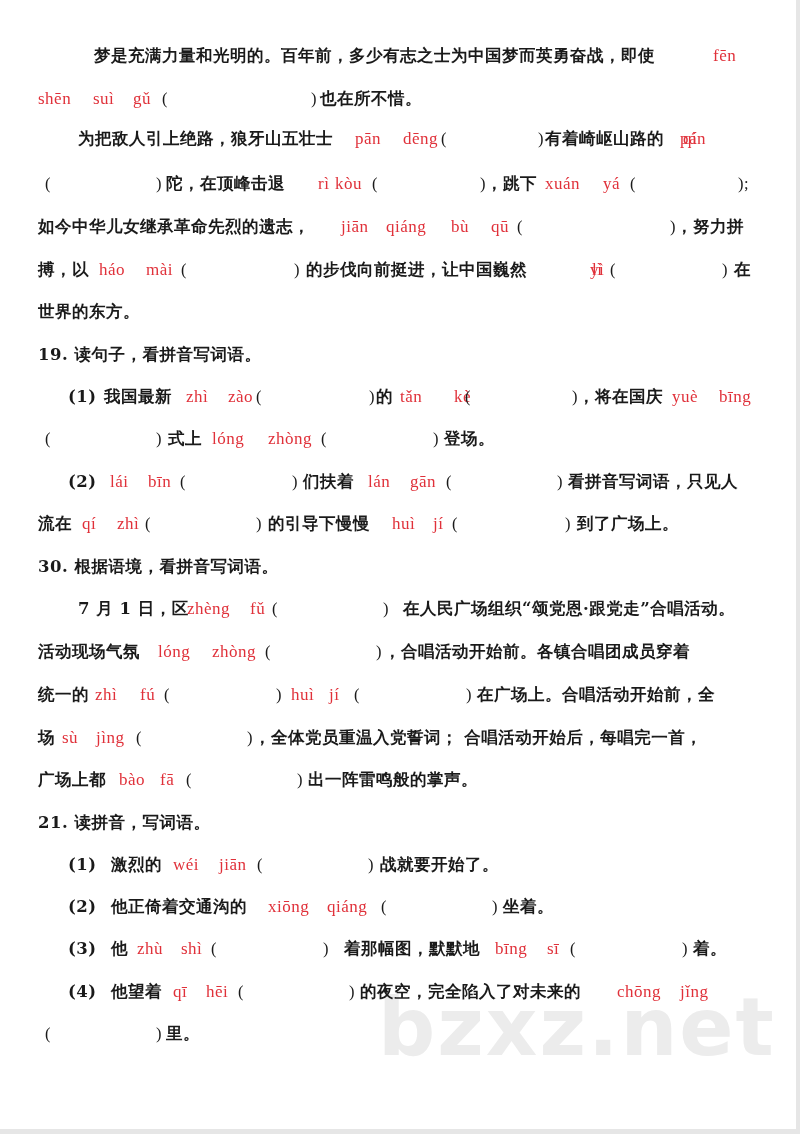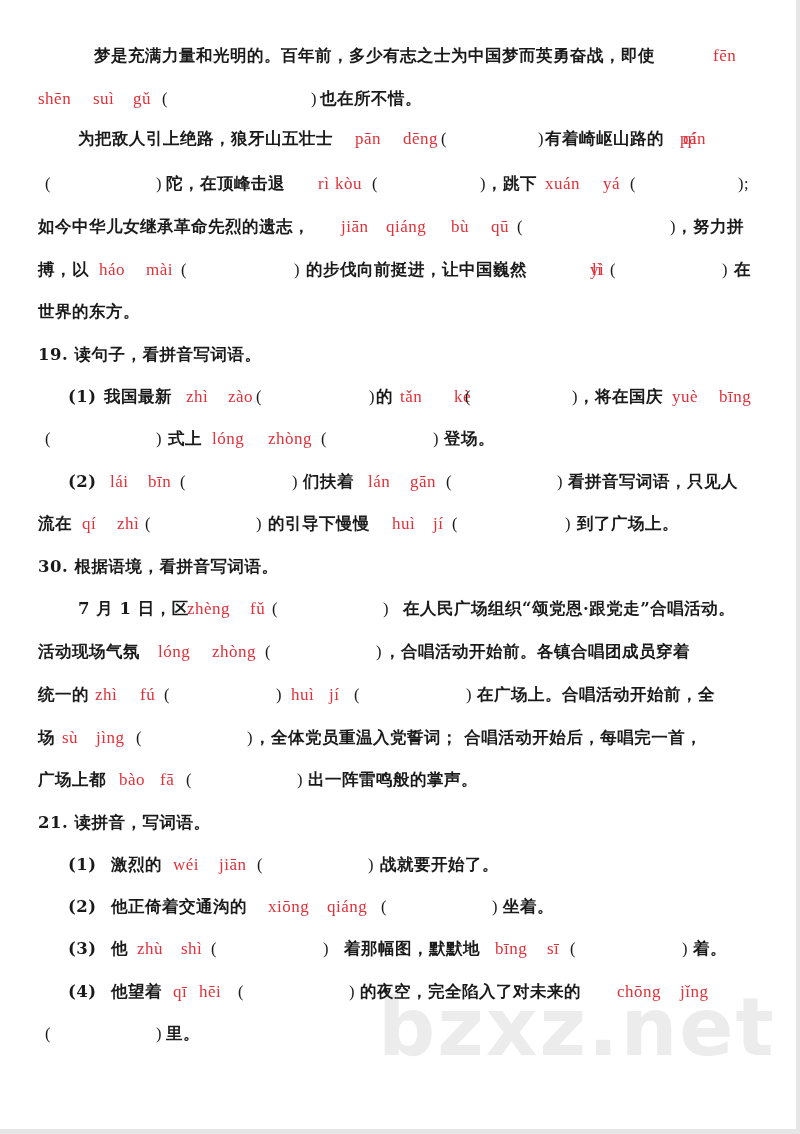--- a/index.html
+++ b/index.html
@@ -239,21 +239,21 @@
     <span class="py" style="left:495px">bīng</span>
     <span class="py" style="left:547px">sī</span>
     <span class="paren" style="left:570px">(</span>
     <span class="paren" style="left:682px">)</span>
     <span class="txt" style="left:693px">着。</span>
   </div>
   <div class="line" style="top:980px">
     <span class="txt" style="left:68px">(4)</span>
     <span class="txt" style="left:111px">他望着</span>
     <span class="py" style="left:173px">qī</span>
-    <span class="py" style="left:199px">hēi</span>
+    <span class="py" style="left:206px">hēi</span>
     <span class="paren" style="left:238px">(</span>
     <span class="paren" style="left:349px">)</span>
     <span class="txt" style="left:360px">的夜空，完全陷入了对未来的</span>
     <span class="py" style="left:617px">chōng</span>
     <span class="py" style="left:680px">jǐng</span>
   </div>
   <div class="line" style="top:1022px">
     <span class="paren" style="left:45px">(</span>
     <span class="paren" style="left:156px">)</span>
     <span class="txt" style="left:166px">里。</span>

